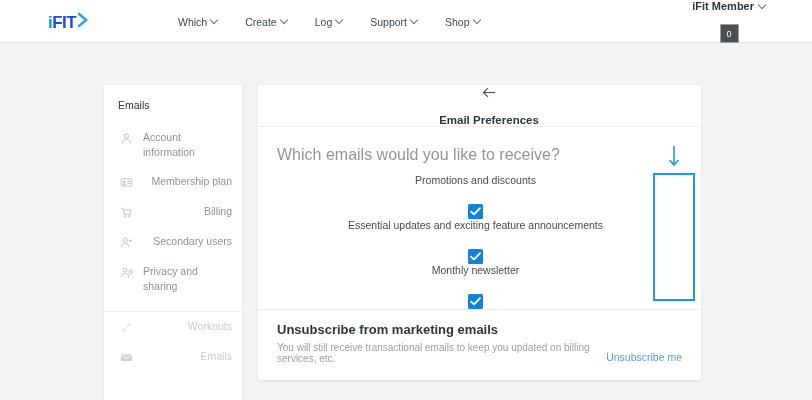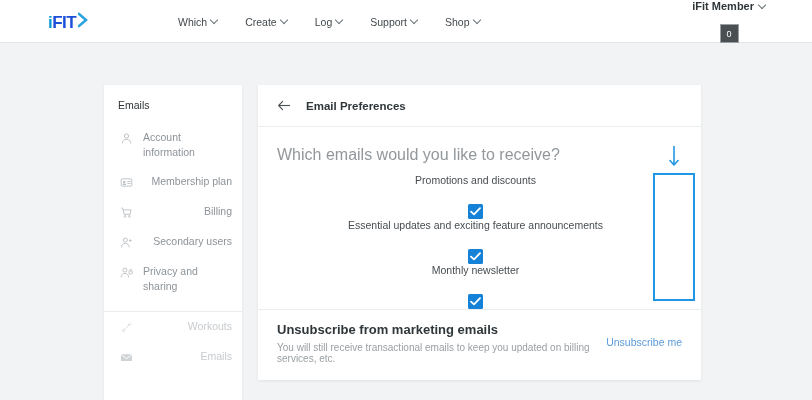--- a/index.html
+++ b/index.html
@@ -182,20 +182,21 @@
     background: #ffffff;
     box-shadow: 0 1px 3px rgba(0,0,0,0.07);
   }
   .card-header {
     height: 42px;
     display: flex;
     align-items: center;
     gap: 14px;
     padding-left: 19px;
     border-bottom: 1px solid #eceded;
+    flex-direction: column;
   }
   .back-arrow {
     width: 15px;
     height: 15px;
     cursor: pointer;
     display: flex;
     align-items: center;
   }
   .card-title {
     font-size: 11.5px;
@@ -251,21 +252,21 @@
   }
   .unsub-sub {
     font-size: 10px;
     color: #9aa0a4;
   }
   .unsub-link {
     font-size: 10.5px;
     color: #5b9bd9;
     cursor: pointer;
     white-space: nowrap;
-    margin-top: 14px;
+    margin-top: 29px;
   }
 
   
   .hl-box {
     position: absolute;
     left: 653px;
     top: 173px;
     width: 42px;
     height: 128px;
     border: 2.5px solid #2196e3;

